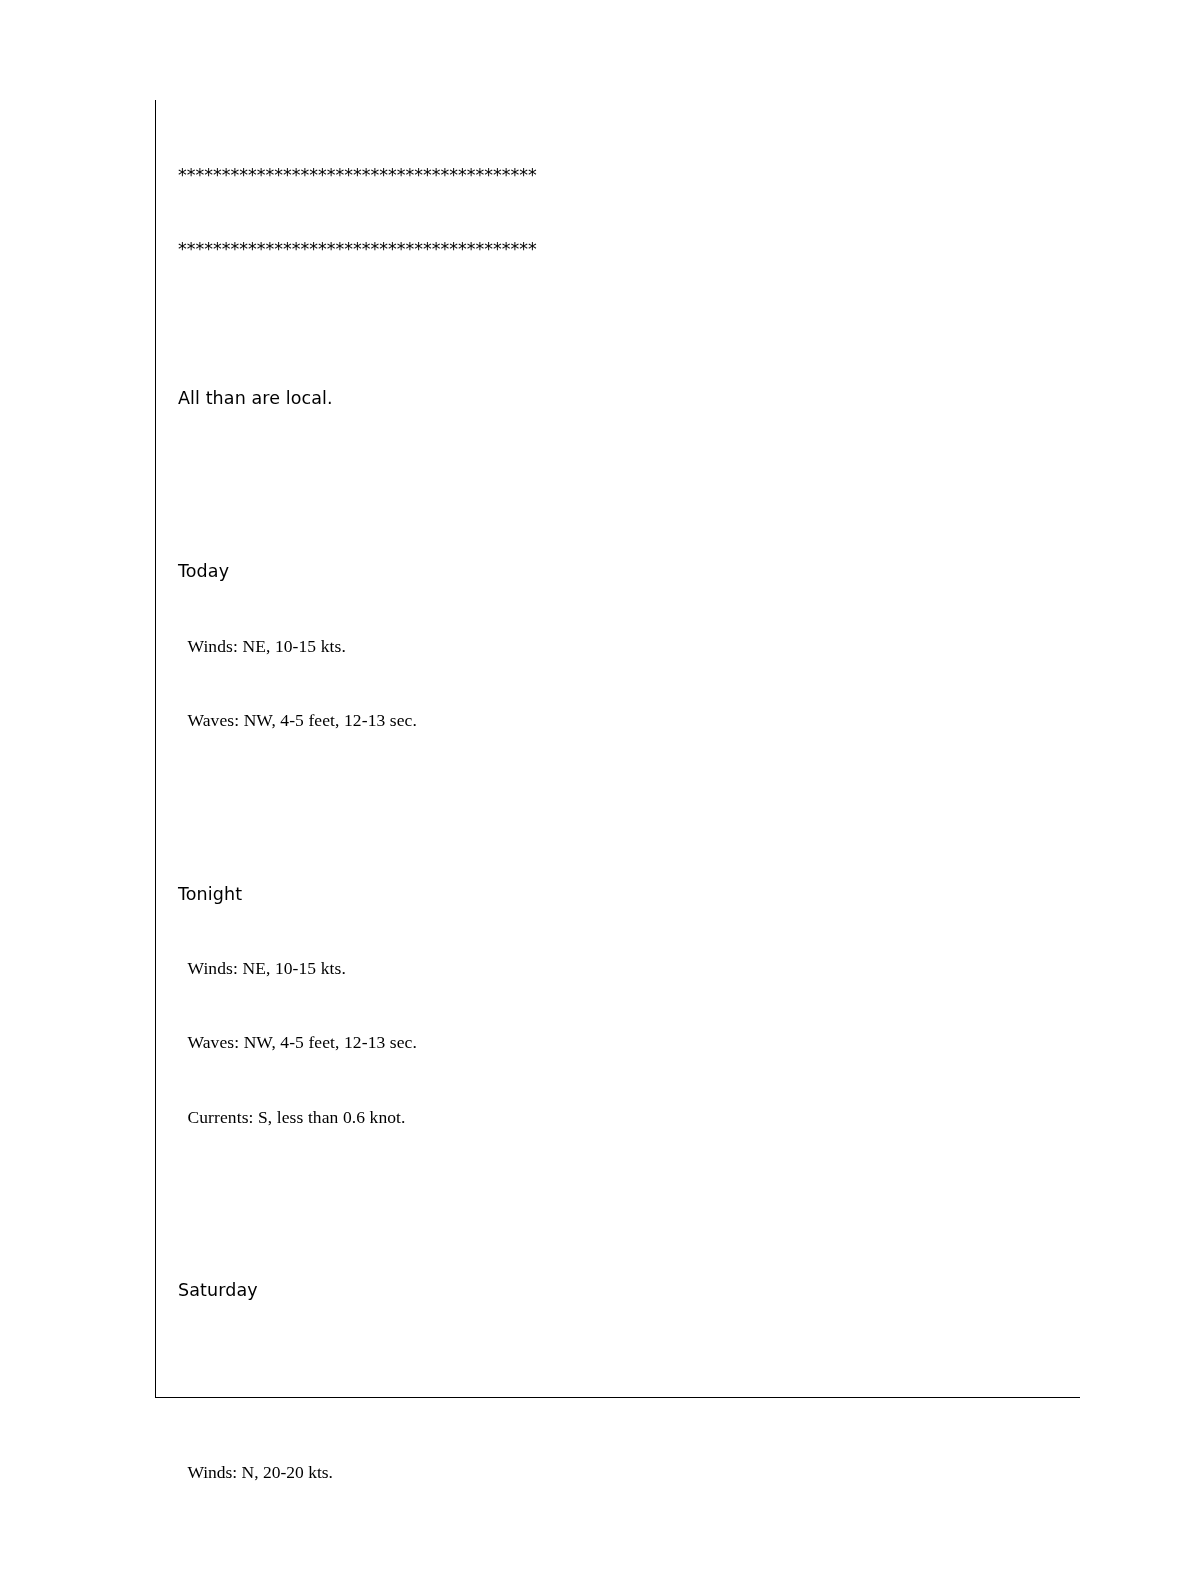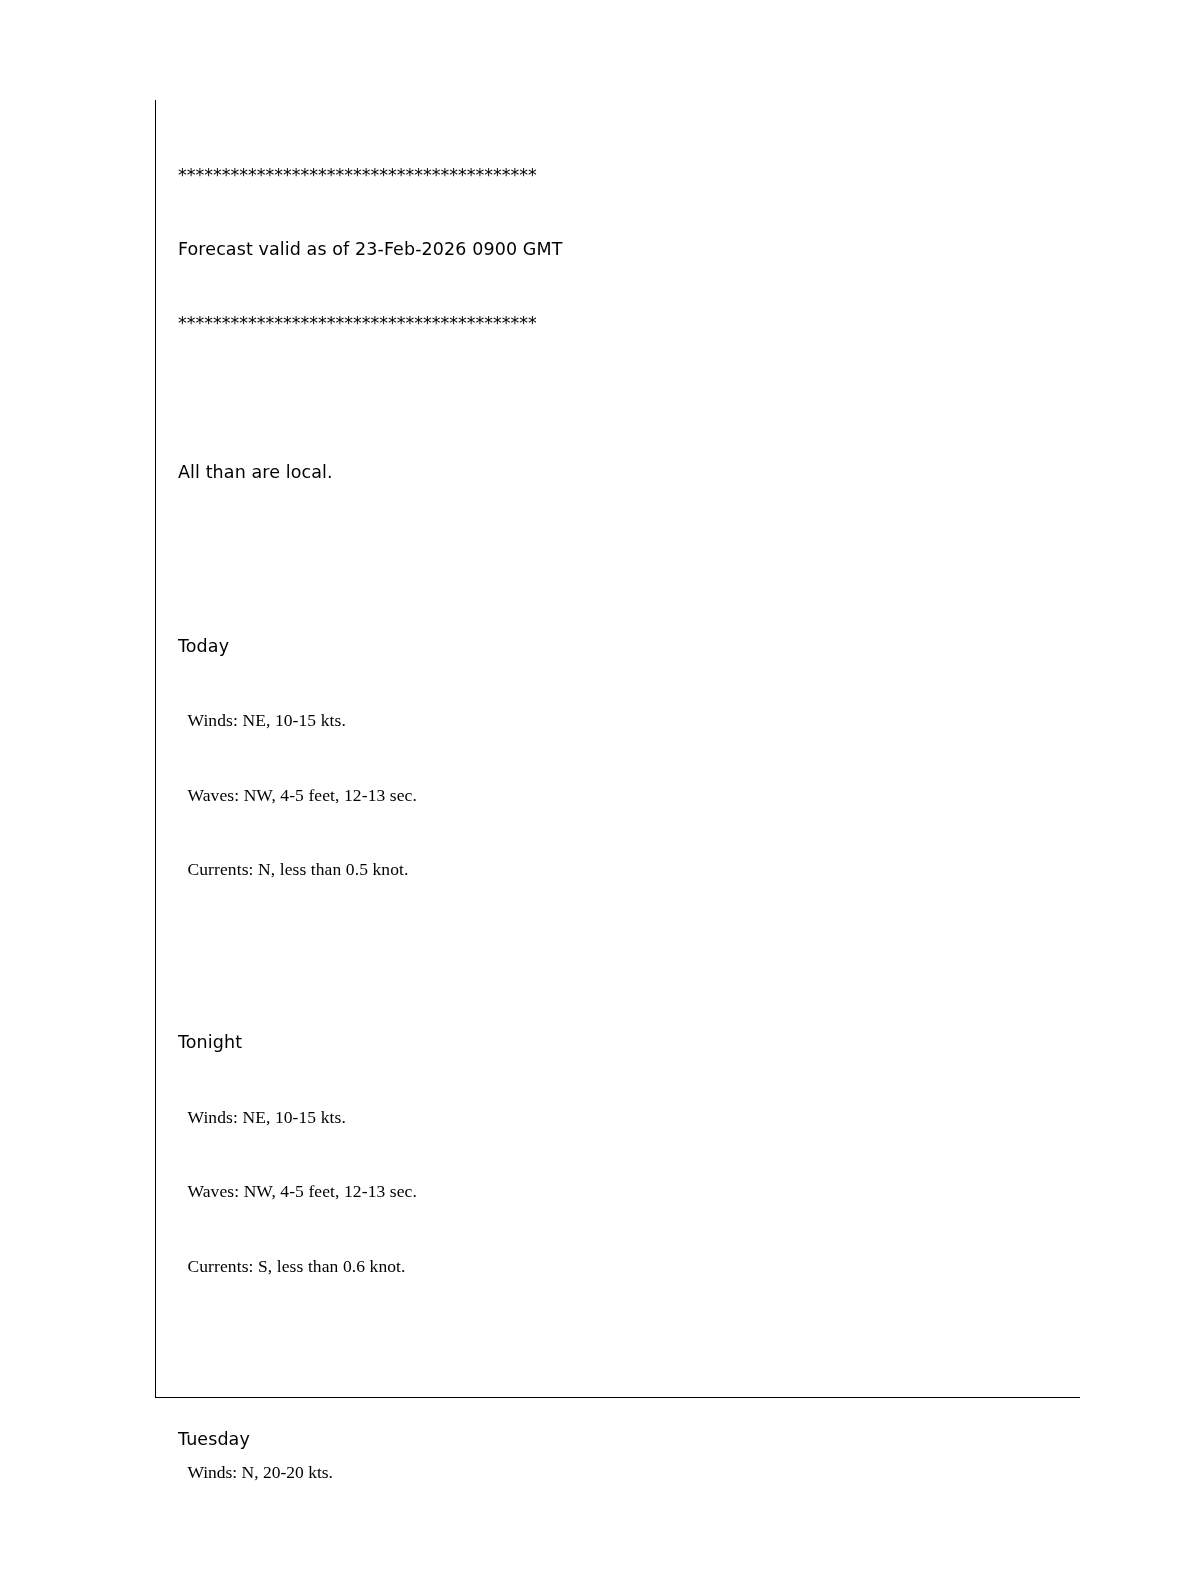--- a/index.html
+++ b/index.html
@@ -72,39 +72,37 @@
 </style>
 </head>
 <body>
 
 <div class="page">
 
   <div class="frame"></div>
 
   <div class="body-text">
     <span class="line stars">*****************************************</span>
-    <span class="line">Forecast valid as of 23-Feb-2026 0900 GMT</span>
     <span class="line stars">*****************************************</span>
     <span class="blank"></span>
     <span class="line">All than are local.</span>
     <span class="blank"></span>
 
     <span class="line">Today</span>
     <span class="line indent"> Winds: NE, 10-15 kts.</span>
     <span class="line indent"> Waves: NW, 4-5 feet, 12-13 sec.</span>
-    <span class="line indent"> Currents: N, less than 0.5 knot.</span>
     <span class="blank"></span>
 
     <span class="line">Tonight</span>
     <span class="line indent"> Winds: NE, 10-15 kts.</span>
     <span class="line indent"> Waves: NW, 4-5 feet, 12-13 sec.</span>
     <span class="line indent"> Currents: S, less than 0.6 knot.</span>
     <span class="blank"></span>
 
-    <span class="line">Tuesday</span>
+    <span class="line">Saturday</span>
     
     
     
     
 
     
     
     
     
     

